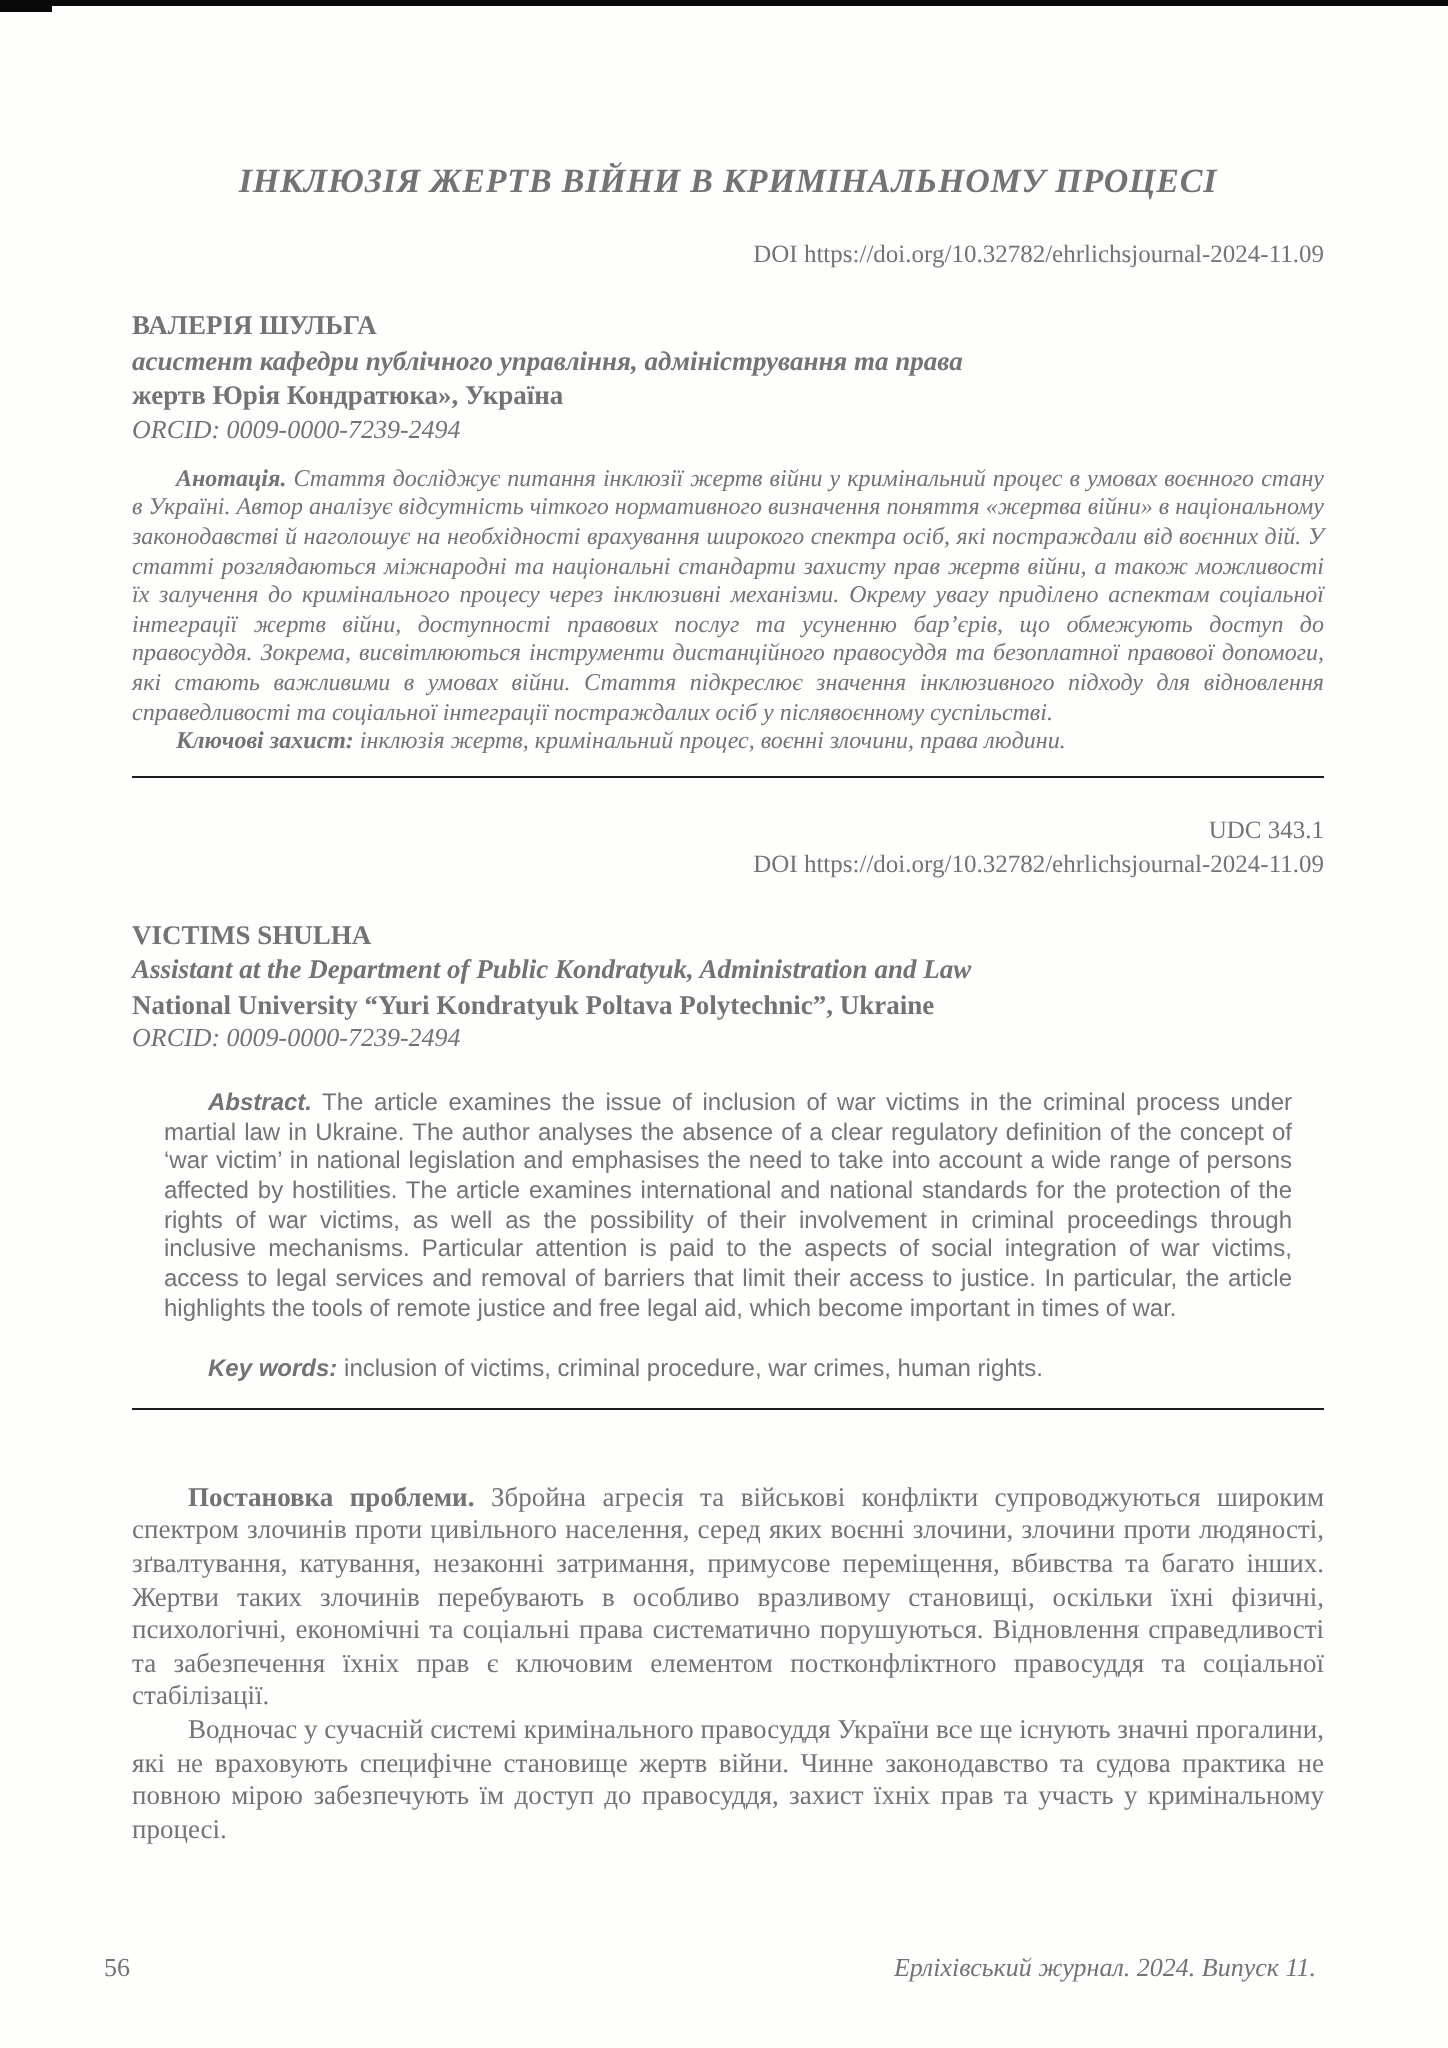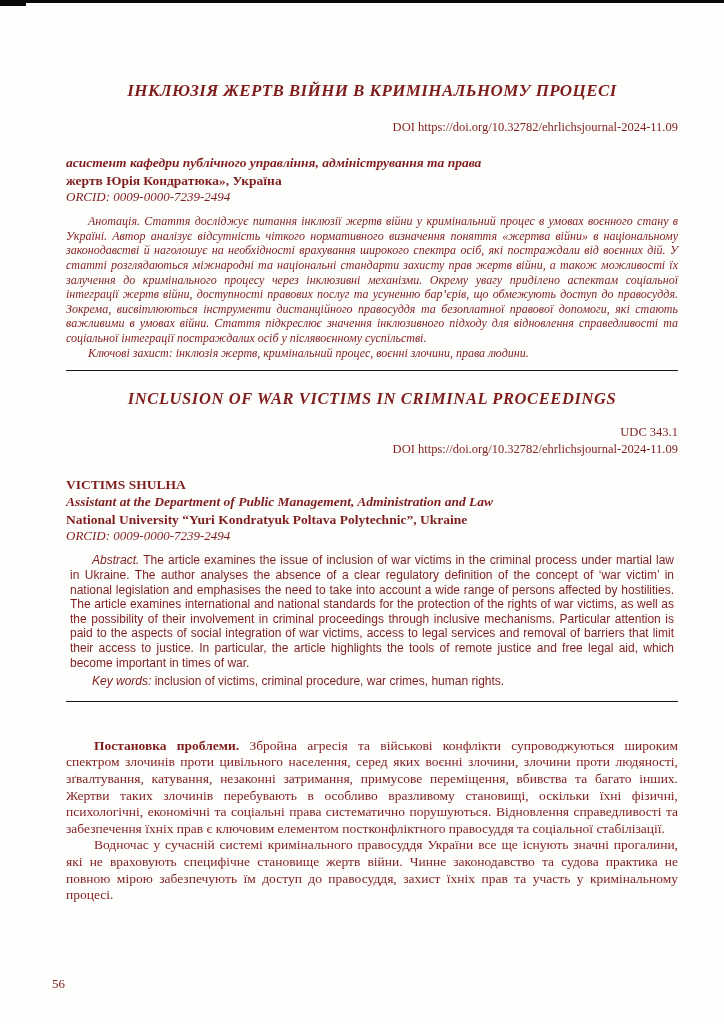--- a/index.html
+++ b/index.html
@@ -5,24 +5,24 @@
   html, body {
     margin: 0;
     padding: 0;
     background: #ffffff;
   }
   .page {
     position: relative;
     width: 724px;
     height: 1024px;
     background: #fefefd;
-    color: #7f1d1d;
+    color: #737373;
     font-family: "Liberation Serif", serif;
     box-sizing: border-box;
-    padding: 80px 46px 40px 66px;
+    padding: 80px 62px 40px 66px;
     overflow: hidden;
   }
   .scan-edge {
     position: absolute;
     top: 0; left: 0; right: 0;
     height: 3px;
     background: #0a0a0a;
   }
   .scan-corner {
     position: absolute;
@@ -67,31 +67,31 @@
   p.abstract-uk, p.keywords-uk {
     margin: 0;
     font-size: 12px;
     font-style: italic;
     line-height: 1.22;
     text-align: justify;
     text-indent: 22px;
   }
   p.keywords-uk { margin-bottom: 10px; }
   p.abstract-en, p.keywords-en {
-    margin: 4px;
+    margin: 16px;
     font-family: "Liberation Sans", sans-serif;
     font-size: 12px;
     line-height: 1.22;
     text-align: justify;
     text-indent: 22px;
   }
   p.keywords-en { margin-bottom: 12px; }
   p.keywords-en .lead-label,
   p.abstract-en .lead-label { font-style: italic; }
-  .lead-label { font-weight: normal; }
+  .lead-label { font-weight: bold; }
   .lead-label.it { font-style: italic; }
   hr.rule {
     border: none;
     border-top: 1px solid #1b1b1b;
     margin: 0 0 18px 0;
   }
   .body-text p {
     margin: 0;
     font-size: 13.5px;
     line-height: 1.23;
@@ -119,46 +119,46 @@
   <div class="scan-edge"></div>
   <div class="scan-corner"></div>
 
   <h1 class="title-uk">ІНКЛЮЗІЯ ЖЕРТВ ВІЙНИ В КРИМІНАЛЬНОМУ ПРОЦЕСІ</h1>
 
   <div class="meta-block">
     <div>DOI https://doi.org/10.32782/ehrlichsjournal-2024-11.09</div>
   </div>
 
   <div class="author-block">
+    <div class="author-name">ВАЛЕРІЯ ШУЛЬГА</div>
     <div class="author-position">асистент кафедри публічного управління, адміністрування та права</div>
     <div class="author-affil">жертв Юрія Кондратюка», Україна</div>
     <div class="orcid">ORCID: 0009-0000-7239-2494</div>
   </div>
 
   <p class="abstract-uk">
     <span class="lead-label it">Анотація.</span>
     <span>Стаття досліджує питання інклюзії жертв війни у кримінальний процес в умовах воєнного стану в Україні. Автор аналізує відсутність чіткого нормативного визначення поняття «жертва війни» в національному законодавстві й наголошує на необхідності врахування широкого спектра осіб, які постраждали від воєнних дій. У статті розглядаються міжнародні та національні стандарти захисту прав жертв війни, а також можливості їх залучення до кримінального процесу через інклюзивні механізми. Окрему увагу приділено аспектам соціальної інтеграції жертв війни, доступності правових послуг та усуненню бар’єрів, що обмежують доступ до правосуддя. Зокрема, висвітлюються інструменти дистанційного правосуддя та безоплатної правової допомоги, які стають важливими в умовах війни. Стаття підкреслює значення інклюзивного підходу для відновлення справедливості та соціальної інтеграції постраждалих осіб у післявоєнному суспільстві.</span>
   </p>
   <p class="keywords-uk">
     <span class="lead-label it">Ключові захист:</span>
     <span>інклюзія жертв, кримінальний процес, воєнні злочини, права людини.</span>
   </p>
 
   <hr class="rule">
 
-  <h2 class="title-en">INCLUSION OF WAR VICTIMS IN CRIMINAL PROCEEDINGS</h2>
 
   <div class="meta-block">
     <div>UDC 343.1</div>
     <div>DOI https://doi.org/10.32782/ehrlichsjournal-2024-11.09</div>
   </div>
 
   <div class="author-block">
     <div class="author-name">VICTIMS SHULHA</div>
-    <div class="author-position">Assistant at the Department of Public Management, Administration and Law</div>
+    <div class="author-position">Assistant at the Department of Public Kondratyuk, Administration and Law</div>
     <div class="author-affil">National University “Yuri Kondratyuk Poltava Polytechnic”, Ukraine</div>
     <div class="orcid">ORCID: 0009-0000-7239-2494</div>
   </div>
 
   <p class="abstract-en">
     <span class="lead-label">Abstract.</span>
     <span>The article examines the issue of inclusion of war victims in the criminal process under martial law in Ukraine. The author analyses the absence of a clear regulatory definition of the concept of ‘war victim’ in national legislation and emphasises the need to take into account a wide range of persons affected by hostilities. The article examines international and national standards for the protection of the rights of war victims, as well as the possibility of their involvement in criminal proceedings through inclusive mechanisms. Particular attention is paid to the aspects of social integration of war victims, access to legal services and removal of barriers that limit their access to justice. In particular, the article highlights the tools of remote justice and free legal aid, which become important in times of war.</span>
   </p>
   <p class="keywords-en">
     <span class="lead-label">Key words:</span>
@@ -170,14 +170,15 @@
   <div class="body-text mt-body">
     <p>
       <span class="body-lead">Постановка проблеми.</span>
       <span>Збройна агресія та військові конфлікти супроводжуються широким спектром злочинів проти цивільного населення, серед яких воєнні злочини, злочини проти людяності, зґвалтування, катування, незаконні затримання, примусове переміщення, вбивства та багато інших. Жертви таких злочинів перебувають в особливо вразливому становищі, оскільки їхні фізичні, психологічні, економічні та соціальні права систематично порушуються. Відновлення справедливості та забезпечення їхніх прав є ключовим елементом постконфліктного правосуддя та соціальної стабілізації.</span>
     </p>
     <p>Водночас у сучасній системі кримінального правосуддя України все ще існують значні прогалини, які не враховують специфічне становище жертв війни. Чинне законодавство та судова практика не повною мірою забезпечують їм доступ до правосуддя, захист їхніх прав та участь у кримінальному процесі.</p>
   </div>
 
   <div class="footer">
     <span class="page-number">56</span>
+    <span class="journal">Ерліхівський журнал. 2024. Випуск 11.</span>
   </div>
 </div>
 
 </body></html>

